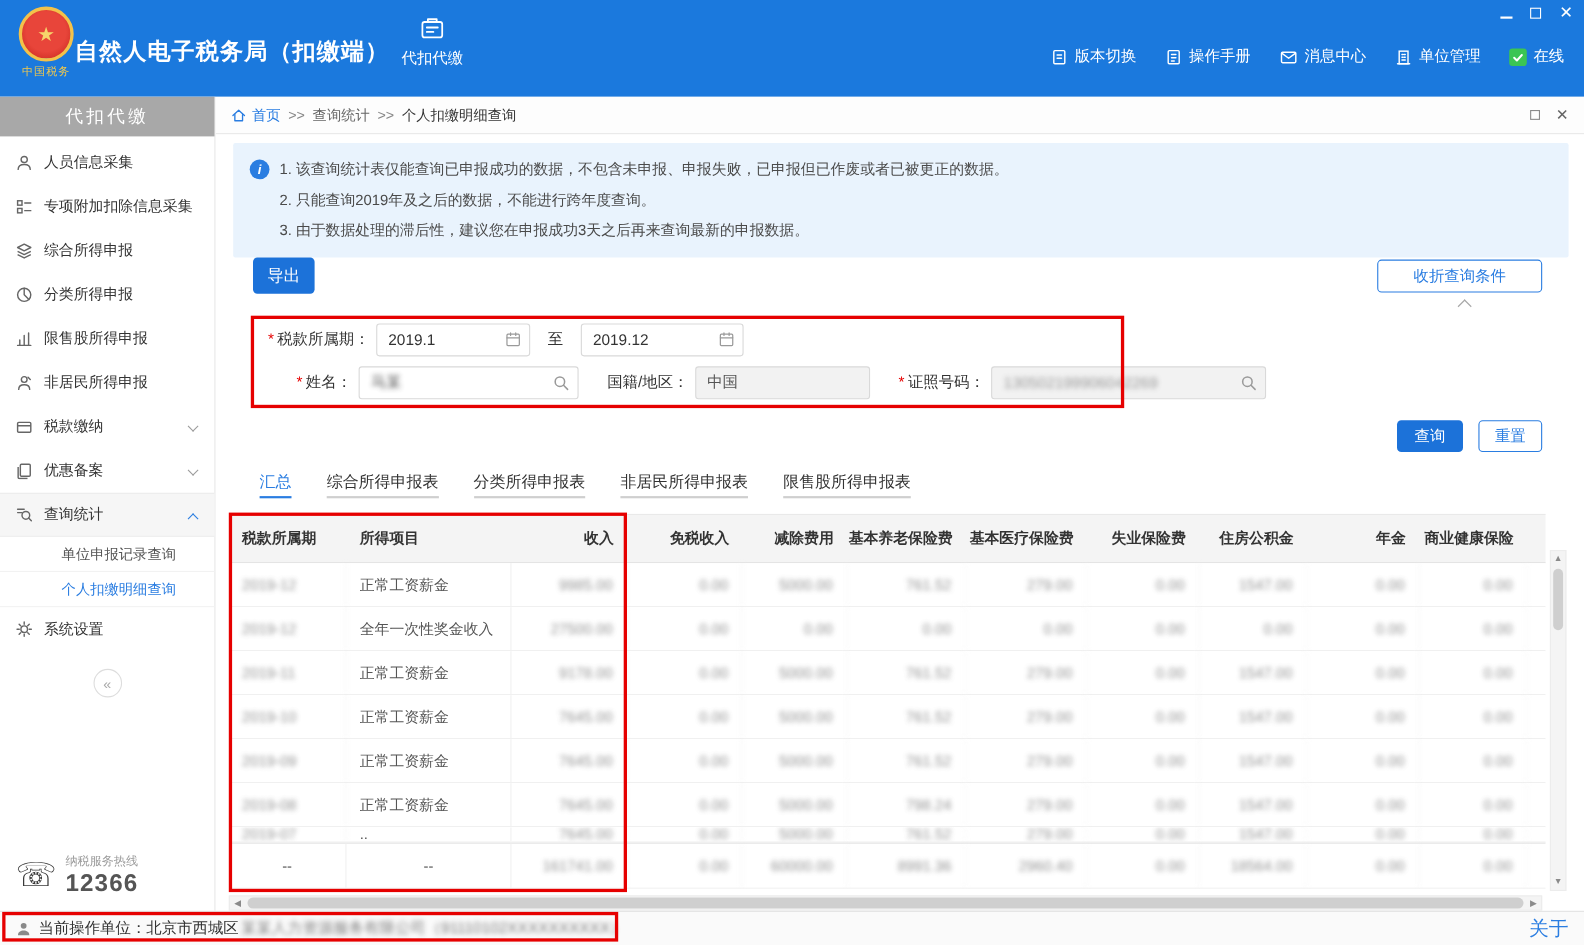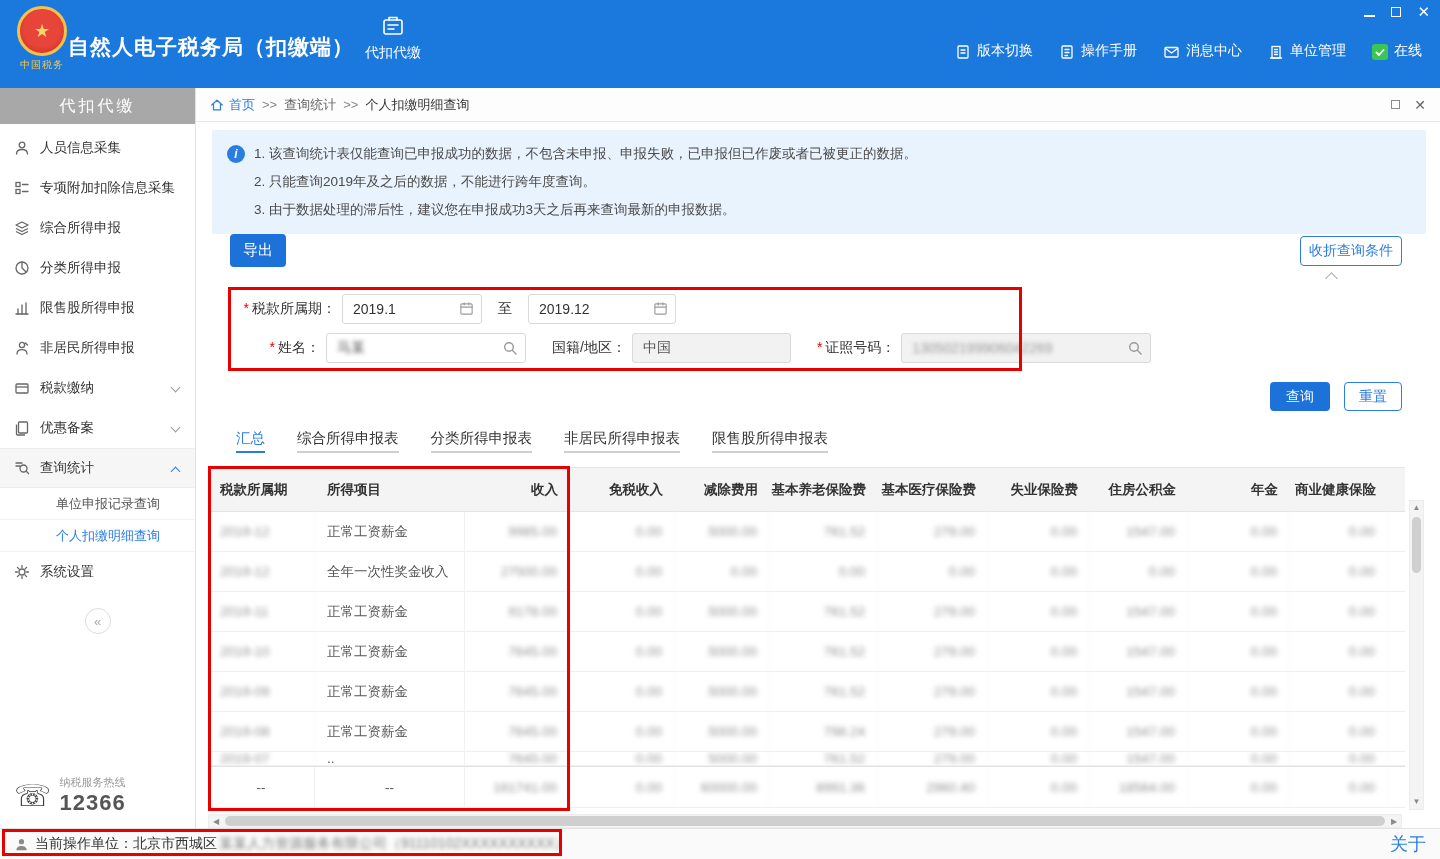--- a/index.html
+++ b/index.html
@@ -51,21 +51,21 @@
   .crumb-cur { color:#333; }
   .bc-controls { margin-left:auto; display:flex; gap:14px; align-items:center; }
   .bc-rest { width:9px; height:9px; border:1.4px solid #8a8a8a; display:inline-block; cursor:pointer; }
   .bc-close { color:#666; font-size:14px; cursor:pointer; }
 
   .content { position:relative; height:706px; }
   .notice { position:absolute; left:16px; right:14px; top:8px; background:#e9f3fd; border-radius:2px; padding:10px 16px 10px 42px; font-size:13.5px; color:#4a4a4a; line-height:28px; }
   .info-icon { position:absolute; left:15px; top:15px; width:18px; height:18px; border-radius:50%; background:#2a7de1; color:#fff; font-size:12px; font-style:italic; font-weight:bold; display:flex; align-items:center; justify-content:center; }
 
   .btn-export { position:absolute; left:34px; top:112px; width:56px; height:33px; background:#1c72d9; color:#fff; border:none; border-radius:4px; font-size:15px; cursor:pointer; font-family:inherit; }
-  .btn-collapse { position:absolute; right:38px; top:114px; height:30px; padding:0 8px; background:#fff; color:#2a7de1; border:1px solid #2a7de1; border-radius:4px; font-size:14px; cursor:pointer; font-family:inherit; }
+  .btn-collapse { position:absolute; right:38px; top:114px; height:30px; padding:0 32px; background:#fff; color:#2a7de1; border:1px solid #2a7de1; border-radius:4px; font-size:14px; cursor:pointer; font-family:inherit; }
   .panel-caret { position:absolute; right:104px; top:152px; width:9px; height:9px; border-left:1.6px solid #a7a7a7; border-top:1.6px solid #a7a7a7; transform:rotate(45deg); }
 
   .form-row { position:absolute; display:flex; align-items:center; }
   .form-row.r1 { top:172px; left:36px; }
   .form-row.r2 { top:211px; left:20px; }
   .f-label { font-size:14px; color:#333; text-align:right; white-space:nowrap; }
   .f-label.w1 { width:104px; }
   .req { color:#e60000; margin-right:3px; }
   .field { position:relative; height:30px; border:1px solid #d9d9d9; border-radius:3px; background:#fff; display:flex; align-items:center; padding:0 28px 0 10px; font-size:14px; color:#333; margin-left:6px; cursor:text; }
   .field.gray { background:#f2f2f2; color:#888; }

